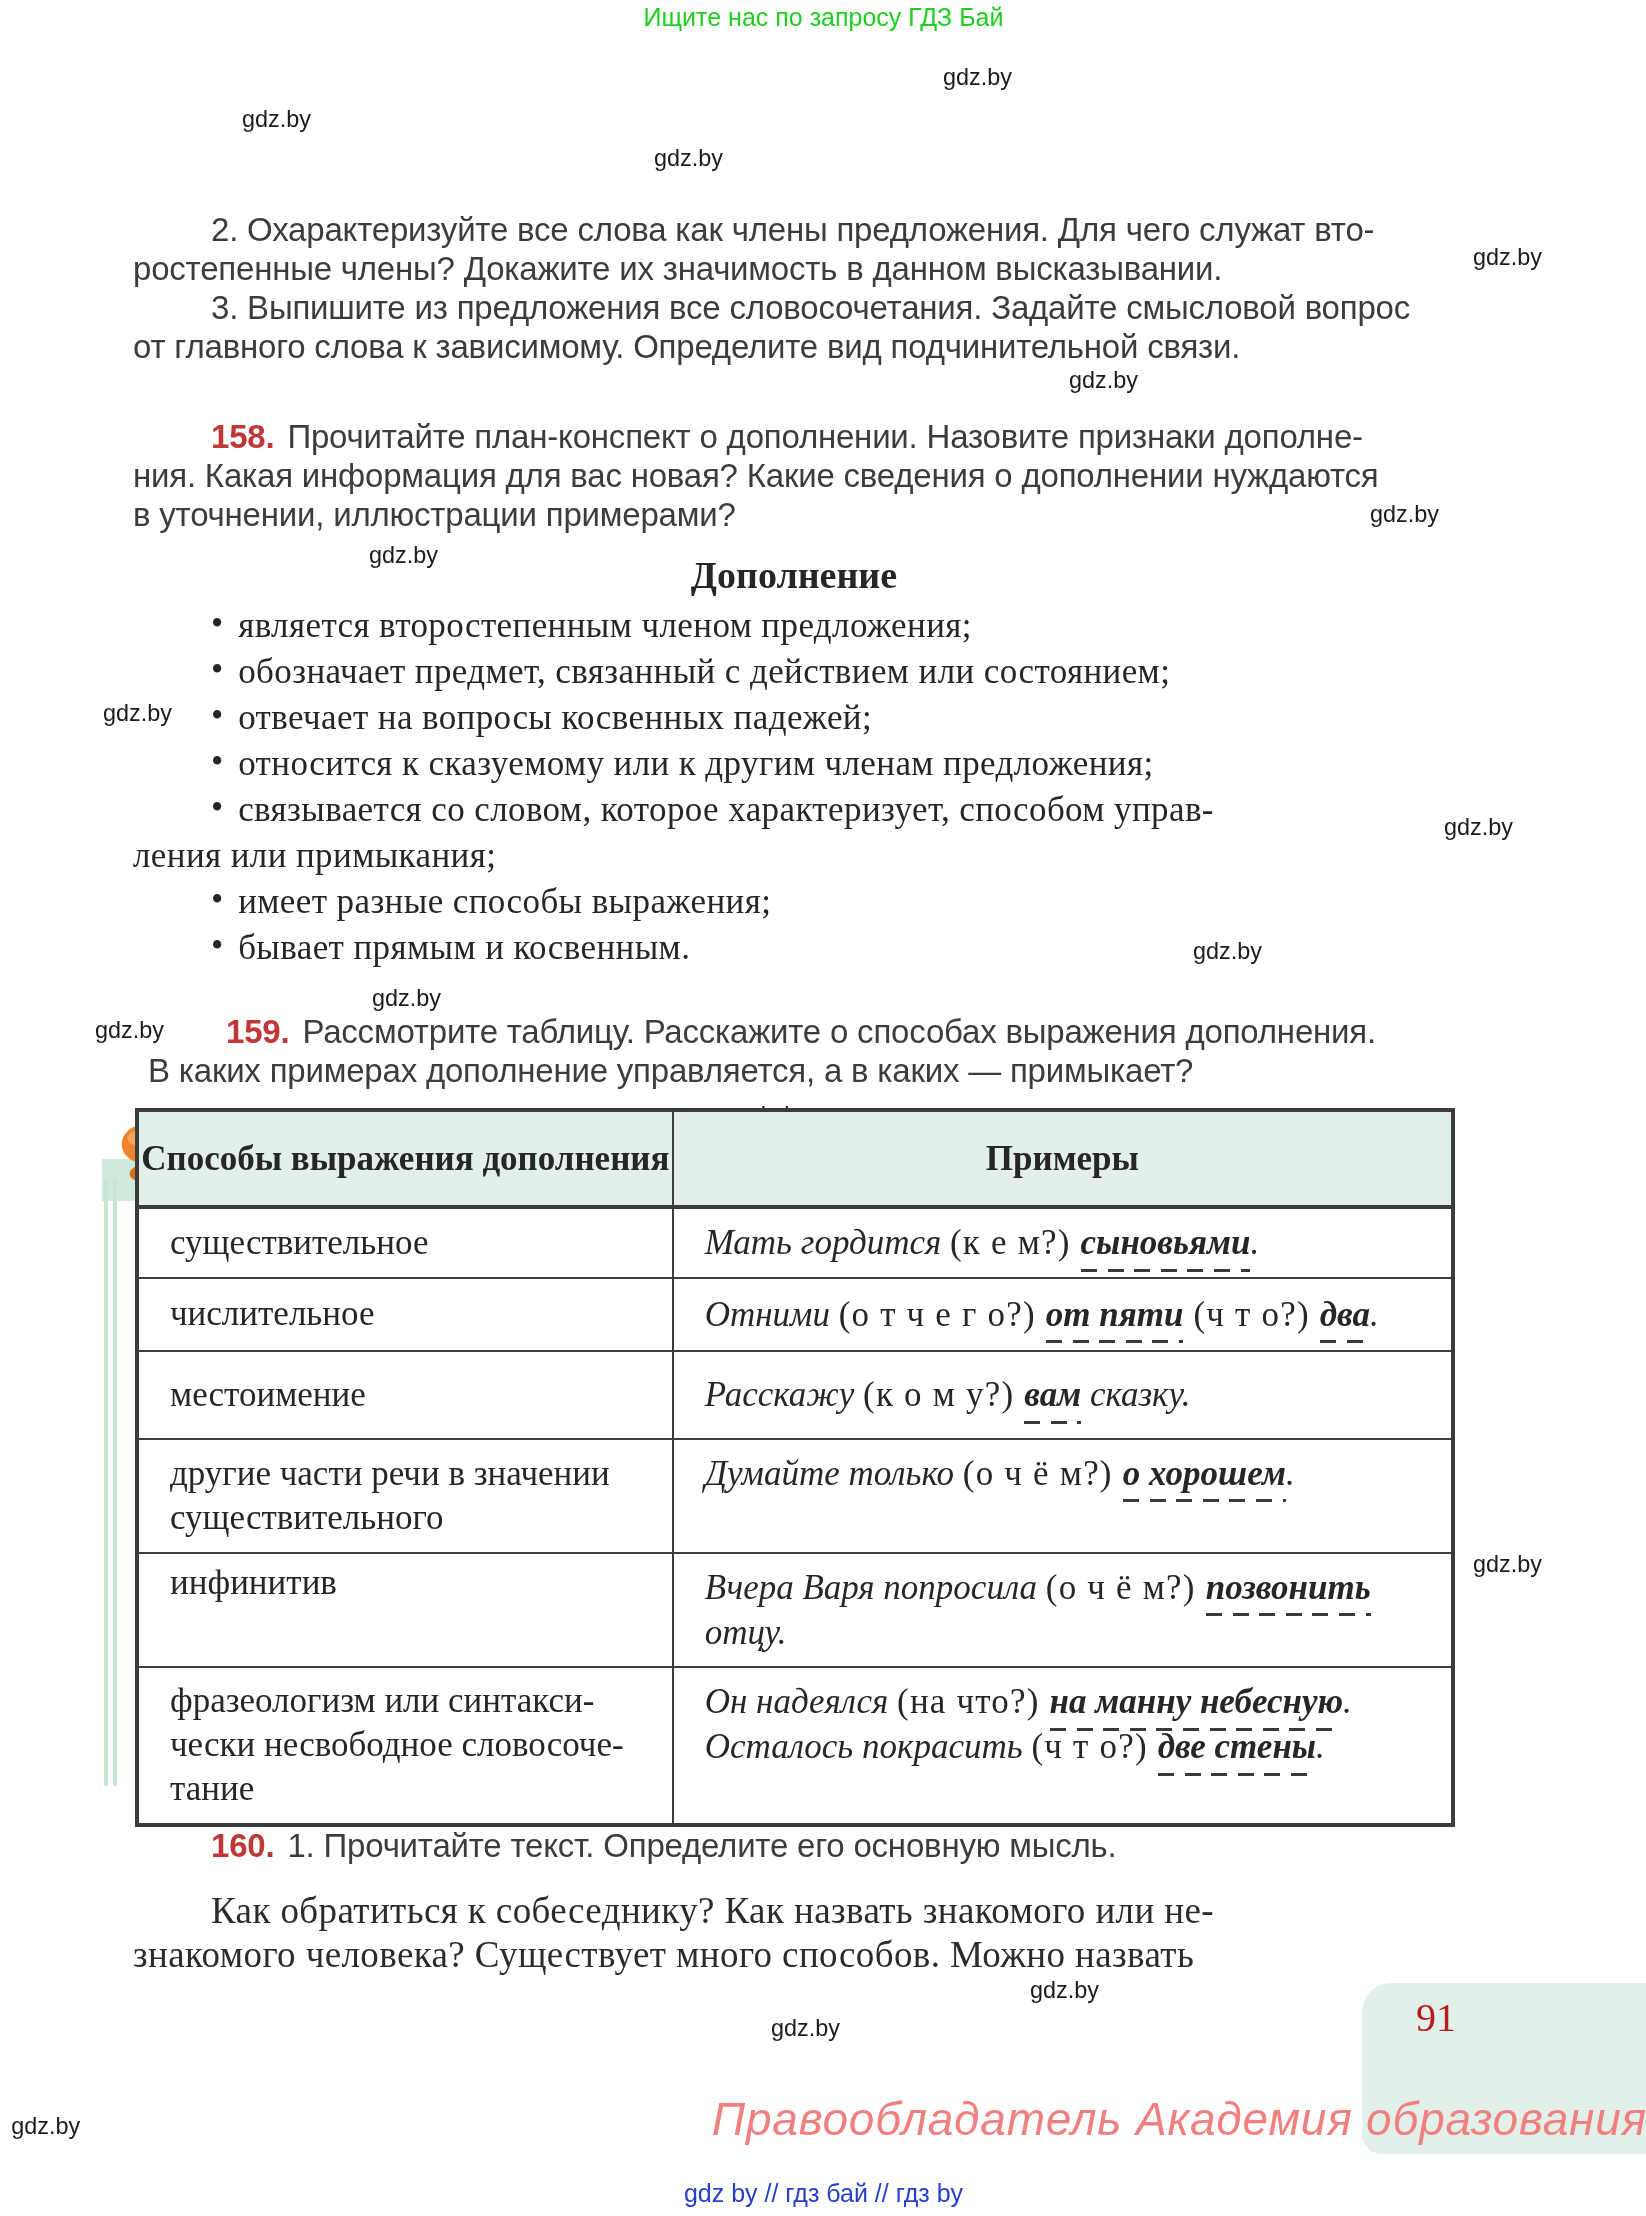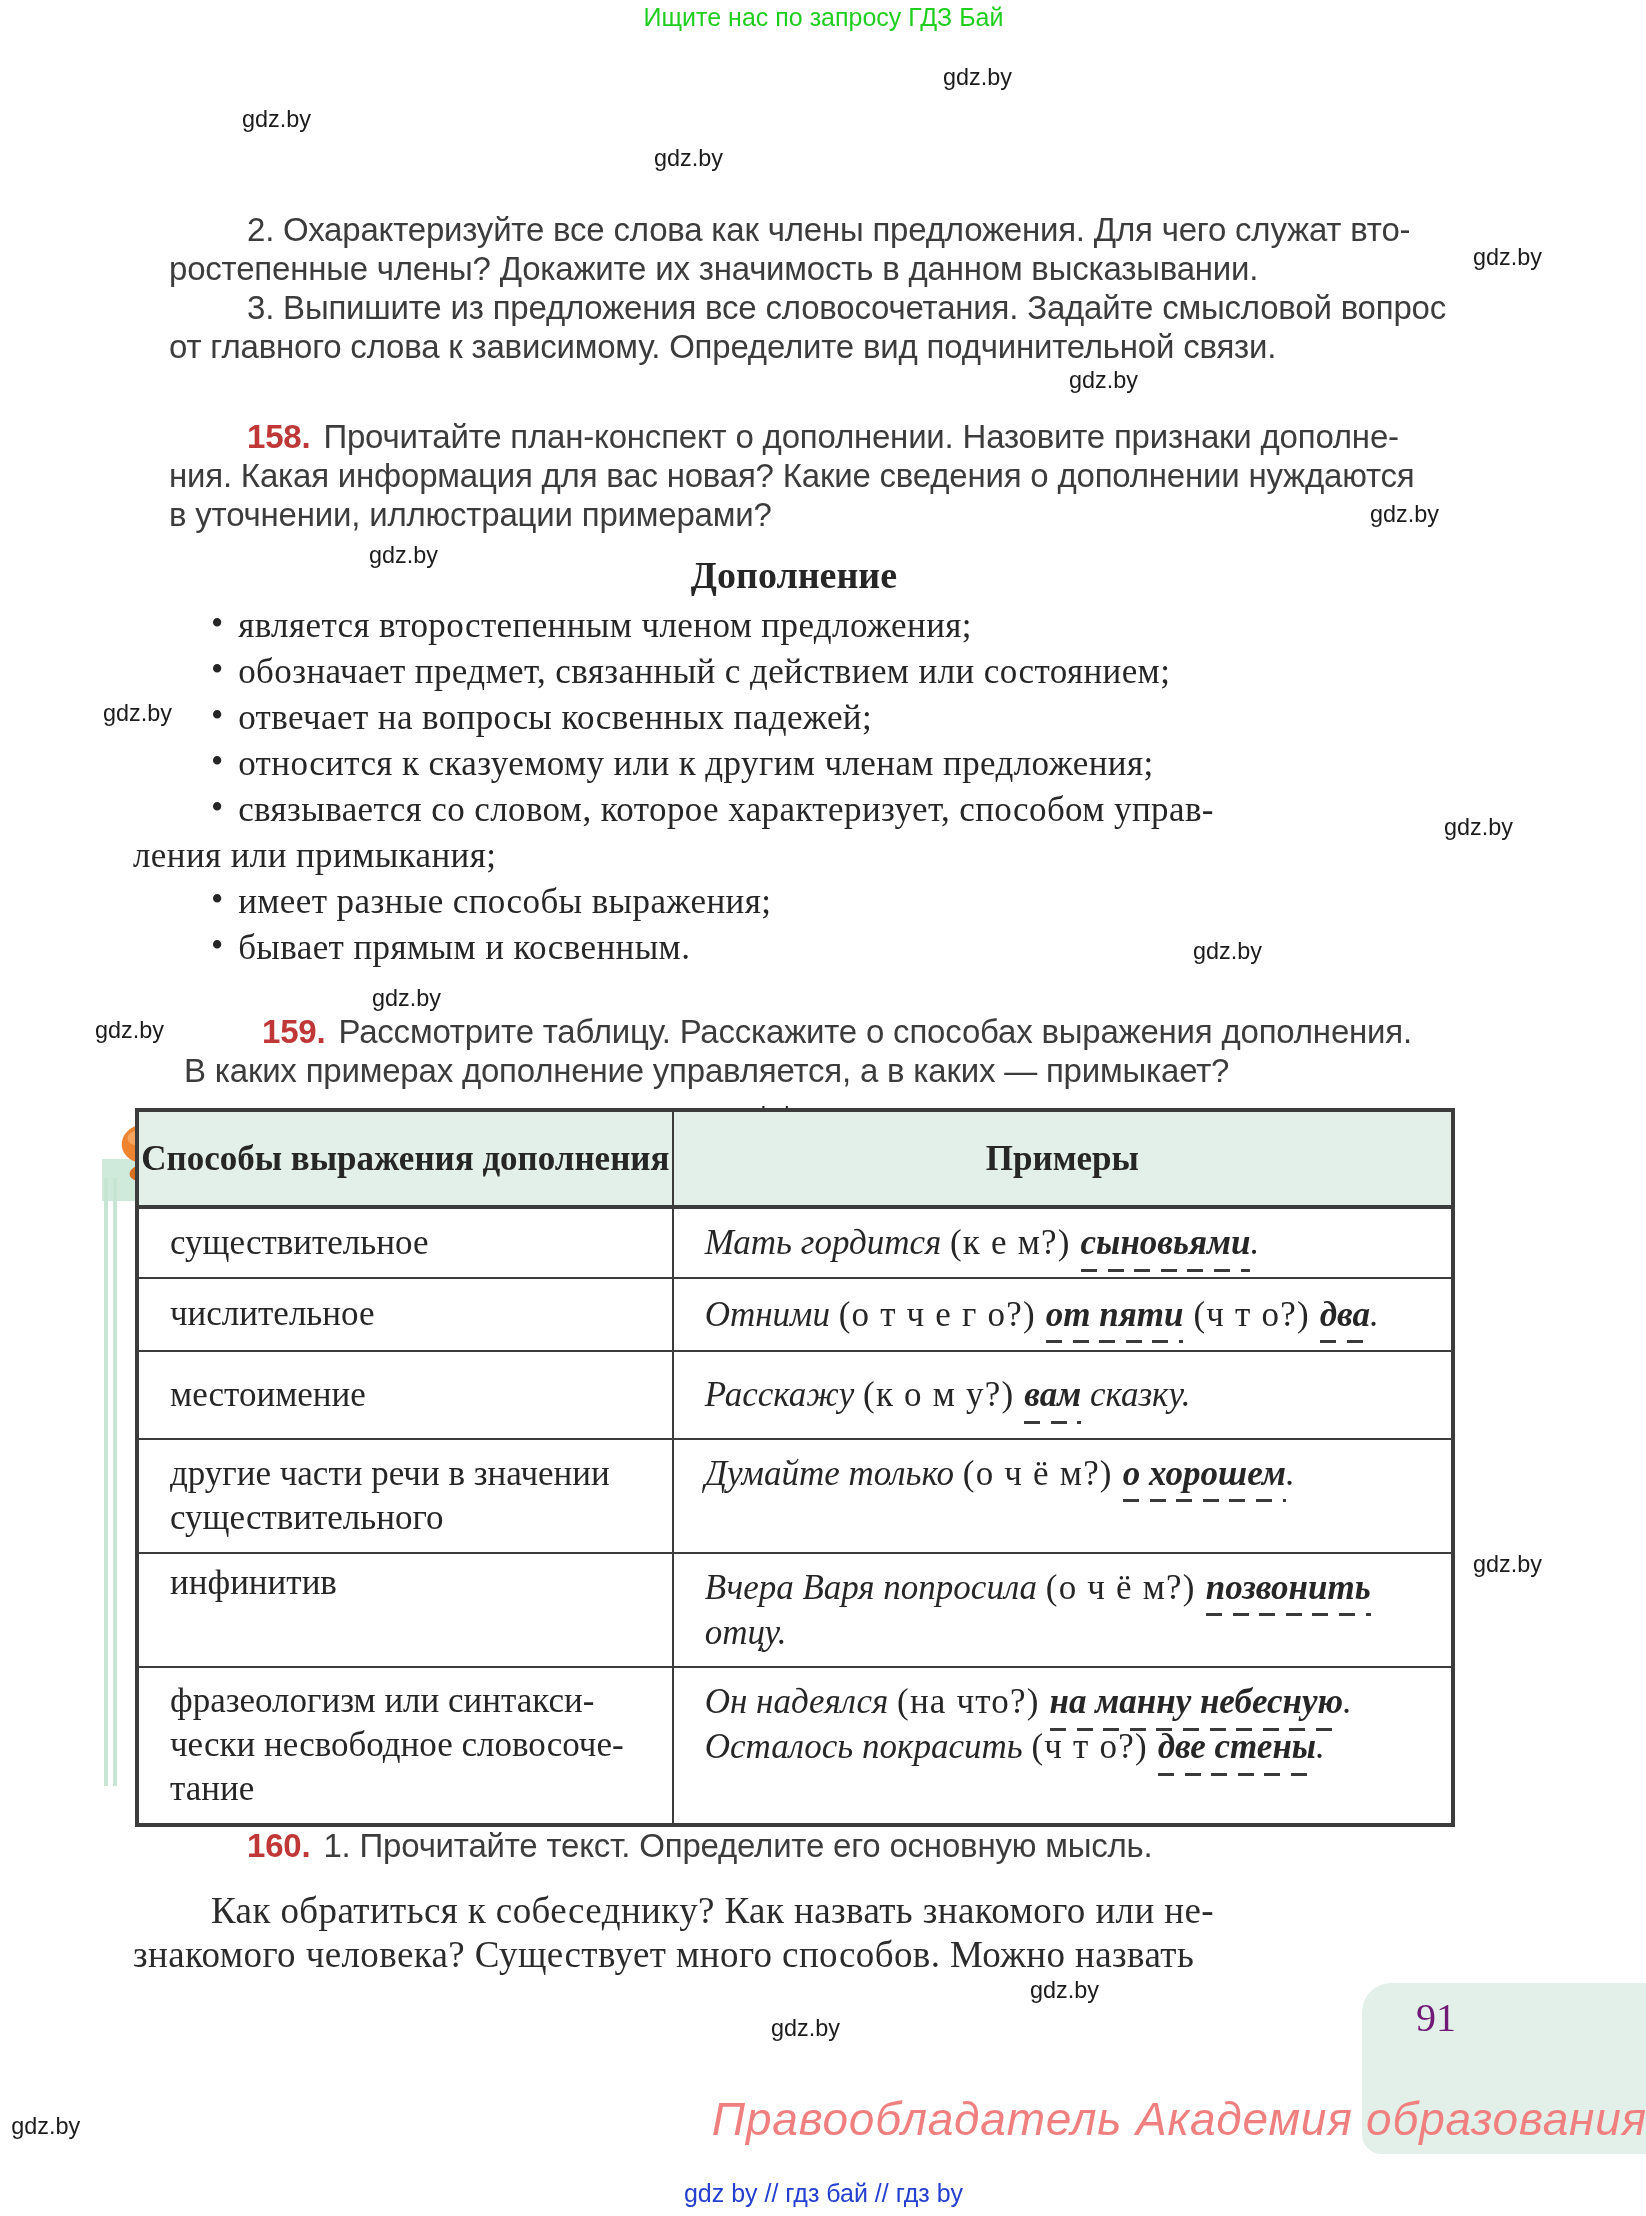--- a/index.html
+++ b/index.html
@@ -2,21 +2,21 @@
 <html style="font-size:13px"><head>
 <meta charset="utf-8">
 <style>
   html,body{margin:0;padding:0;background:#888;}
   #page{
     position:relative;width:1647px;height:2216px;background:#ffffff;
     overflow:hidden;font-family:"Liberation Sans",sans-serif;color:#3c3c3c;
   }
   
   .abs{position:absolute;}
-  .sline{font-size:33px;line-height:39px;height:39px;letter-spacing:-0.2px;color:#3c3c3c;white-space:nowrap;margin-left:36px;}
+  .sline{font-size:33px;line-height:39px;height:39px;letter-spacing:-0.2px;color:#3c3c3c;white-space:nowrap;}
   .ind{padding-left:78px;}
   .num{color:#bf3736;font-weight:bold;margin-right:13px;}
   .banner-top{left:0;right:0;top:3.2px;text-align:center;font-size:25px;color:#1fce1f;}
   .wm{position:absolute;font-size:23.4px;color:#1c1c1c;white-space:nowrap;}
   .heading{font-family:"Liberation Serif",serif;font-weight:bold;font-size:38px;color:#262626;}
   .bline{font-family:"Liberation Serif",serif;font-size:35px;line-height:46px;height:46px;color:#262626;letter-spacing:0.4px;white-space:nowrap;}
   .blt{display:inline-block;margin-right:14.5px;transform:translateY(-1.6px);}
   .serifline{font-family:"Liberation Serif",serif;font-size:37px;line-height:44px;height:44px;color:#2b2b2b;letter-spacing:0.4px;white-space:nowrap;}
   
   .tab-flag{position:absolute;left:102px;top:1159px;width:95px;height:42px;background:#cfe9da;}
@@ -37,21 +37,21 @@
   td.exm{font-family:"Liberation Serif",serif;font-size:35px;color:#262626;font-style:italic;line-height:45px;}
   td.exm .q{font-style:normal;letter-spacing:1.2px;}
   td.exm .u{
     font-weight:bold;padding-bottom:9.7px;
     background:repeating-linear-gradient(to right,#3a3a3a 0 16px,transparent 16px 26.6px) left bottom / 100% 3.2px no-repeat;
   }
   .rh{height:97px;} .r1{height:66px;} .r2{height:73px;} .r3{height:88px;}
   .r4{height:114px;} .r5{height:101px;} .r6{height:156px;}
   
   .pagebox{position:absolute;left:1362px;top:1983px;width:284px;height:171px;background:#e3f0e9;border-radius:29px 0 0 19.3px;}
-  .pagenum{position:absolute;left:1416px;top:1994px;font-family:"Liberation Serif",serif;font-size:40px;color:#701a75;}
+  .pagenum{position:absolute;left:1416px;top:1994px;font-family:"Liberation Serif",serif;font-size:40px;color:#b91c1c;}
   .pink-footer{left:0;right:0;top:2092px;text-align:right;font-style:italic;font-size:46px;color:#f08080;letter-spacing:0.8px;}
   .blue-footer{left:0;right:0;top:2179px;text-align:center;font-size:25px;color:#2540cf;}
   
   .pin{position:absolute;left:108px;top:1119px;width:84px;height:105px;}
 </style>
 </head>
 <body>
 
 <div id="page">
 

